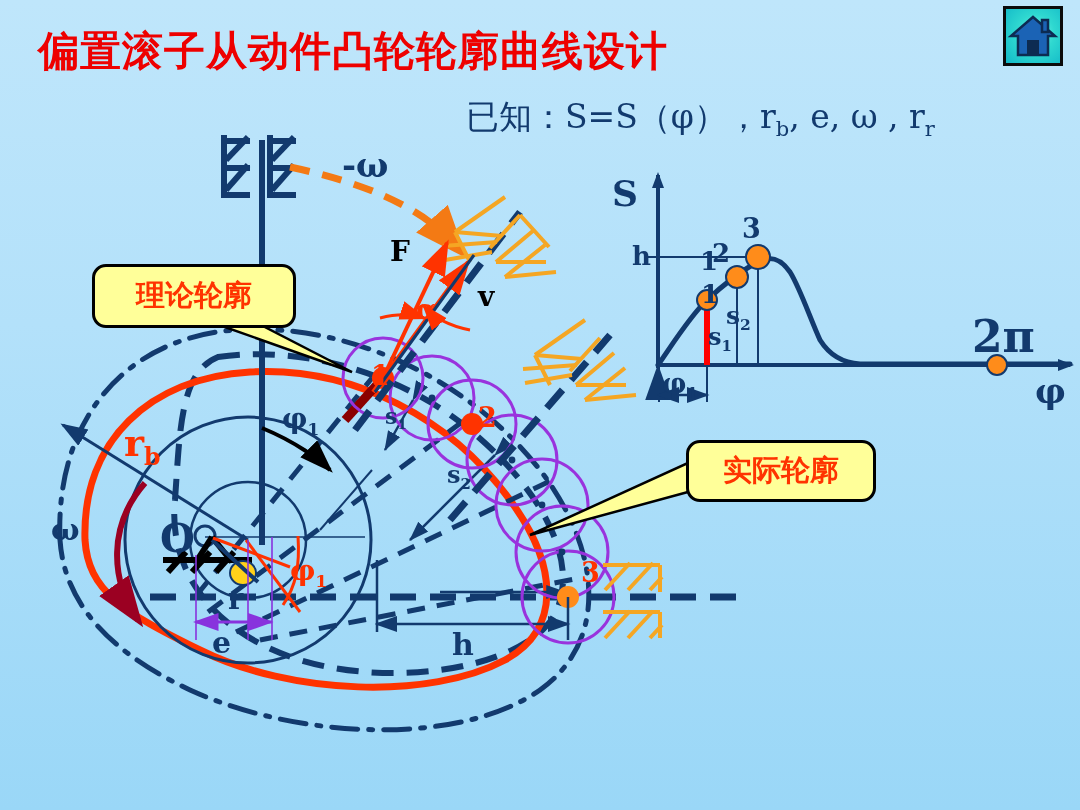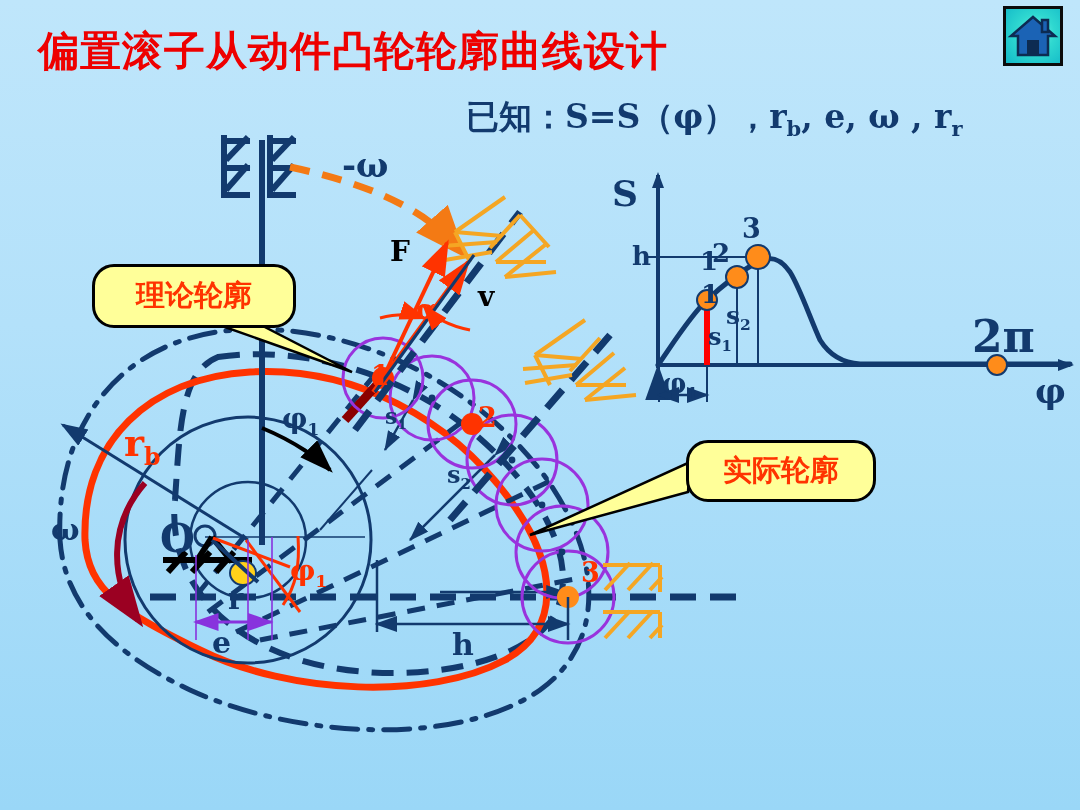--- a/index.html
+++ b/index.html
@@ -26,36 +26,36 @@
   }
   
   #home-btn{
     position:absolute;left:1003px;top:6px;width:60px;height:60px;
     border:3px solid #0b0b0b;
     background:radial-gradient(circle at 55% 45%,#6ff3e8 0%,#2fd8d0 45%,#12b9c8 100%);
     box-sizing:border-box;cursor:pointer;
   }
   
   #given{
-    left:466px;top:100px;font-size:33px;font-weight:bold;color:#123a6e;
+    left:466px;top:100px;font-size:33px;font-weight:normal;color:#123a6e;
     font-family:"DejaVu Serif","Liberation Serif",serif;
   }
   #given sub{font-size:21px;}
 
   
   .lab{font-weight:bold;font-family:"DejaVu Serif","Liberation Serif",serif;}
   .navy{color:#123a6e;}
   .red{color:#ff3300;}
   .black{color:#000000;}
   .lab sub{font-size:0.62em;}
 
   
   .callout{
     position:absolute;background:#ffff99;border:3px solid #000;
-    border-radius:22px;color:#ff3300;font-weight:bold;
+    border-radius:14px;color:#ff3300;font-weight:bold;
     font-family:"DejaVu Sans","Liberation Sans",sans-serif;
     display:flex;align-items:center;justify-content:center;
     cursor:pointer;
   }
   #callout-theory{left:92px;top:264px;width:198px;height:58px;font-size:29px;}
   #callout-actual{left:686px;top:440px;width:184px;height:56px;font-size:29px;text-align:center;}
 </style>
 </head>
 <body>
 

